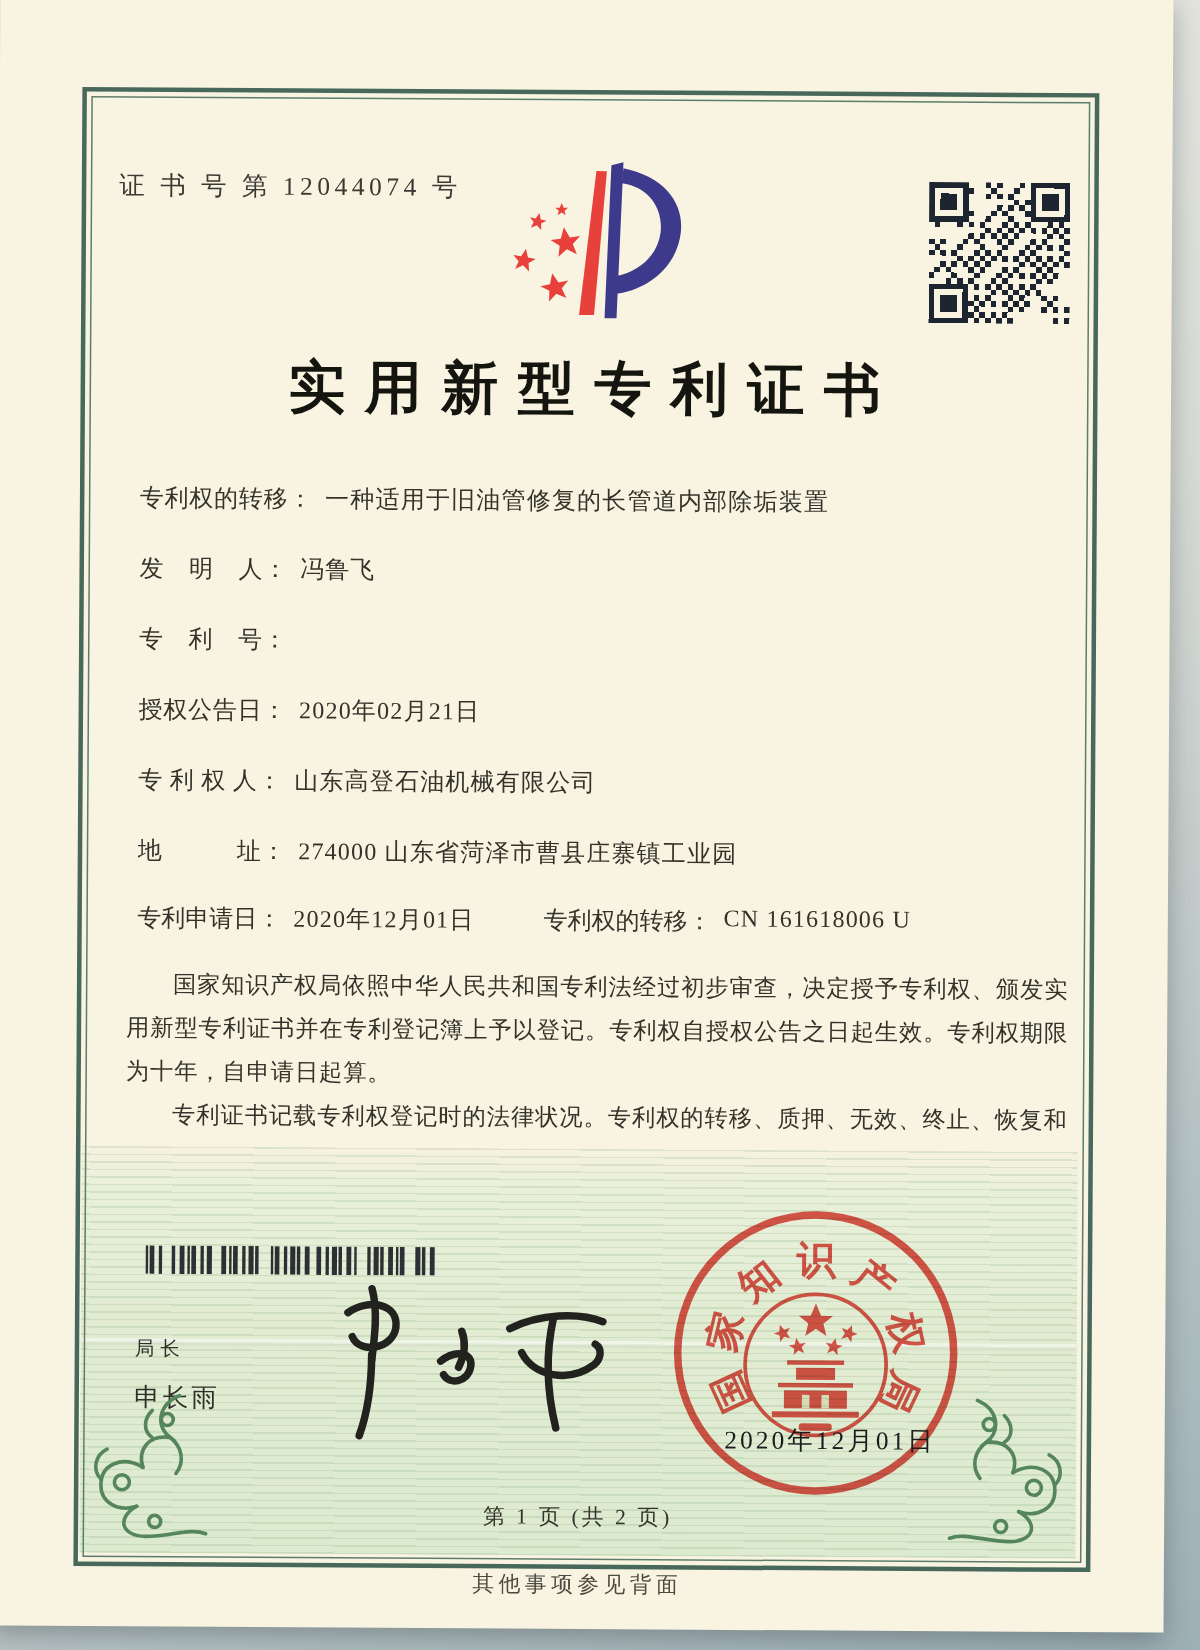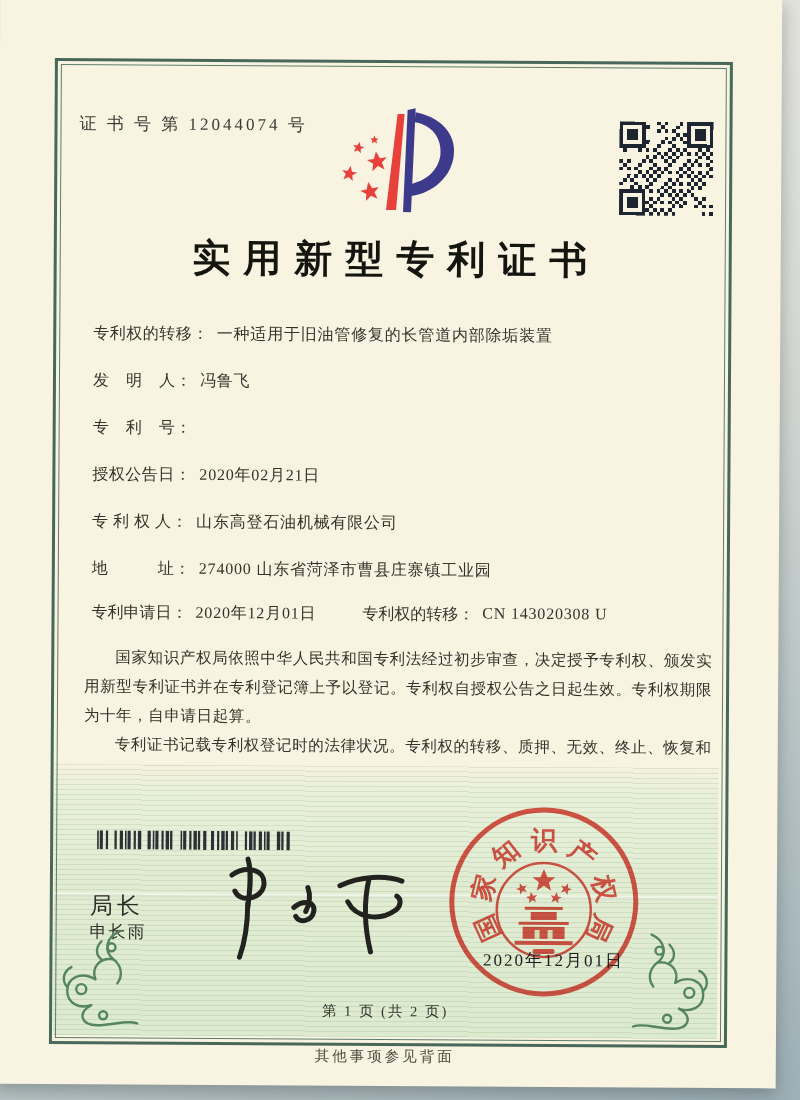--- a/index.html
+++ b/index.html
@@ -49,21 +49,21 @@
     position:absolute;left:59px;top:770px;width:664px;height:271px;
     background:
       repeating-linear-gradient(0deg,rgba(120,165,110,.20) 0 1px,rgba(0,0,0,0) 1px 5px),
       linear-gradient(180deg,#f6f2df 0%,#e9f0da 10%,#e2ecd3 40%,#dcead0 100%);
   }
   .crease{
     position:absolute;left:0;top:128px;width:664px;height:3px;
     background:rgba(255,255,255,.45);box-shadow:0 1px 2px rgba(90,110,80,.12);
   }
   .barcode{position:absolute;left:41px;top:66px;width:198px;height:19px;}
-  .sig-title{position:absolute;left:36px;top:126px;font-size:23px;color:#2e2e28;letter-spacing:4px;
+  .sig-title{position:absolute;left:36px;top:126px;font-size:13px;color:#2e2e28;letter-spacing:4px;
     font-family:"Liberation Sans","DejaVu Sans",sans-serif;}
   .sig-name{position:absolute;left:36px;top:156px;font-size:17px;color:#2e2e28;letter-spacing:2px;
     font-family:"Liberation Sans","DejaVu Sans",sans-serif;}
   .sig-script{position:absolute;left:158px;top:88px;}
   .seal{position:absolute;left:391px;top:36px;opacity:.9;mix-blend-mode:multiply;}
   .seal-date{
     position:absolute;left:400px;top:182px;width:200px;text-align:center;
     font-size:17px;color:#1c1c1c;letter-spacing:2px;
   }
   .ornament{position:absolute;bottom:2px;}
@@ -303,21 +303,21 @@
     </div>
   </div>
 
   <div class="grant-row">
     <span class="grant-pair">
       <span>专利申请日：</span>
       <span class="grant-value">2020年12月01日</span>
     </span>
     <span class="grant-pair second">
       <span>专利权的转移：</span>
-      <span class="grant-value">CN 143020308 U</span>
+      <span class="grant-value">CN 161618006 U</span>
     </span>
   </div>
 
   <div class="paragraphs">
     <p>国家知识产权局依照中华人民共和国专利法经过初步审查，决定授予专利权、颁发实用新型专利证书并在专利登记簿上予以登记。专利权自授权公告之日起生效。专利权期限为十年，自申请日起算。</p>
     <p>专利证书记载专利权登记时的法律状况。专利权的转移、质押、无效、终止、恢复和专利权人的姓名或名称、国籍、地址变更等事项记载在专利登记簿上。</p>
   </div>
 
   <div class="green-panel">
     <div class="crease"></div>

